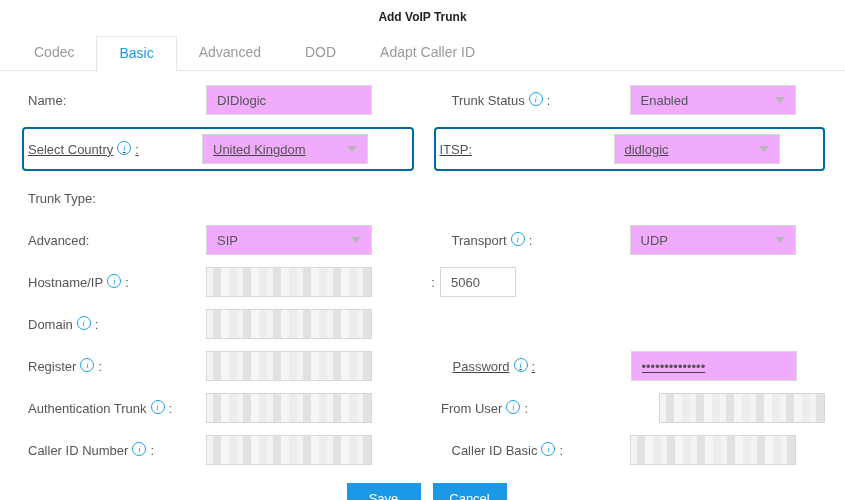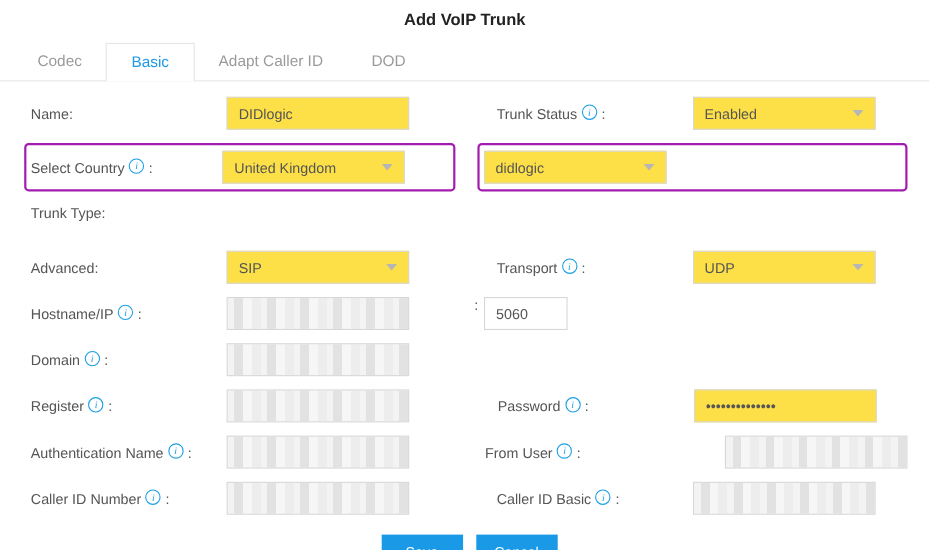--- a/index.html
+++ b/index.html
@@ -10,21 +10,21 @@
     background: #fff;
     width: 845px;
     height: 500px;
     overflow: hidden;
   }
   .container {
     width: 845px;
     padding: 0;
   }
   .title {
-    font-size: 15px;
+    font-size: 12px;
     font-weight: bold;
     color: #222;
     text-align: center;
     padding: 10px 0 12px;
   }
   .tabs {
     display: flex;
     border-bottom: 1px solid #e6e6e6;
     padding-left: 12px;
   }
@@ -42,21 +42,21 @@
     background: #fff;
     margin-bottom: -1px;
   }
   .form {
     padding: 14px 20px 0 28px;
   }
   .row {
     display: flex;
     margin-bottom: 12px;
     min-height: 30px;
-    align-items: flex-start;
+    align-items: center;
   }
   .col {
     display: flex;
     align-items: center;
   }
   .col.left {
     width: 398px;
   }
   .col.right {
     width: 398px;
@@ -86,40 +86,41 @@
     font-style: italic;
   }
   .info-ic::after { content: "i"; }
   .input, .select {
     width: 166px;
     height: 30px;
     border: 1px solid #d7d7d7;
     padding: 0 10px;
     font-size: 13px;
     color: #555;
-    background: #fde047;
+    background: #f0abfc;
     outline: none;
   }
   .select {
     display: flex;
     align-items: center;
     justify-content: space-between;
     cursor: pointer;
   }
   .caret {
     width: 0; height: 0;
     border-left: 5px solid transparent;
     border-right: 5px solid transparent;
     border-top: 6px solid #b6b6b6;
   }
   .hlbox {
-    border: 2px solid #a21caf;
+    border: 2px solid #0369a1;
     border-radius: 4px;
     padding: 5px 6px 5px 4px;
     margin-left: -6px;
+    text-decoration: underline;
   }
   .hlbox .label { width: 174px; }
   .colon {
     width: 14px;
     text-align: center;
     color: #555;
   }
   .port-input {
     width: 76px;
     height: 30px;
@@ -156,22 +157,23 @@
 </style>
 </head>
 <body>
 
 <div class="container">
   <div class="title">Add VoIP Trunk</div>
 
   <div class="tabs">
     <div class="tab">Codec</div>
     <div class="tab active">Basic</div>
+    <div class="tab">Advanced</div>
+    <div class="tab">DOD</div>
     <div class="tab">Adapt Caller ID</div>
-    <div class="tab">DOD</div>
   </div>
 
   <div class="form">
 
     <div class="row">
       <div class="col left">
         <div class="label">
             <span>Name:</span>
           </div>
         <input class="input" value="DIDlogic" style="">
@@ -195,20 +197,23 @@
           <span>Select Country</span>
           <span class="info-ic"></span>
             <span>:</span>
         </div>
         <div class="select">
           <span>United Kingdom</span>
           <span class="caret"></span>
         </div>
       </div>
       <div class="col right hlbox" style="margin-left:20px;">
+        <div class="label">
+            <span>ITSP:</span>
+          </div>
         <div class="select">
           <span>didlogic</span>
           <span class="caret"></span>
         </div>
       </div>
     </div>
 
     <div class="row">
       <div class="col left">
         <div class="label">
@@ -266,34 +271,34 @@
 
     <div class="row">
       <div class="col left">
         <div class="label">
           <span>Register</span>
           <span class="info-ic"></span>
             <span>:</span>
         </div>
         <input class="input blurred" style="">
       </div>
-      <div class="col right" style="margin-left:52px;">
+      <div class="col right" style="margin-left:52px;text-decoration:underline;">
         <div class="label">
           <span>Password</span>
           <span class="info-ic"></span>
             <span>:</span>
         </div>
         <input class="input" type="text" value="••••••••••••••" style="">
       </div>
     </div>
 
     <div class="row">
       <div class="col left">
         <div class="label">
-          <span>Authentication Name</span>
+          <span>Authentication Trunk</span>
           <span class="info-ic"></span>
             <span>:</span>
         </div>
         <input class="input blurred" style="">
       </div>
       <div class="col right" style="margin-left:30px;gap:40px;">
         <div class="label">
           <span>From User</span>
           <span class="info-ic"></span>
             <span>:</span>

